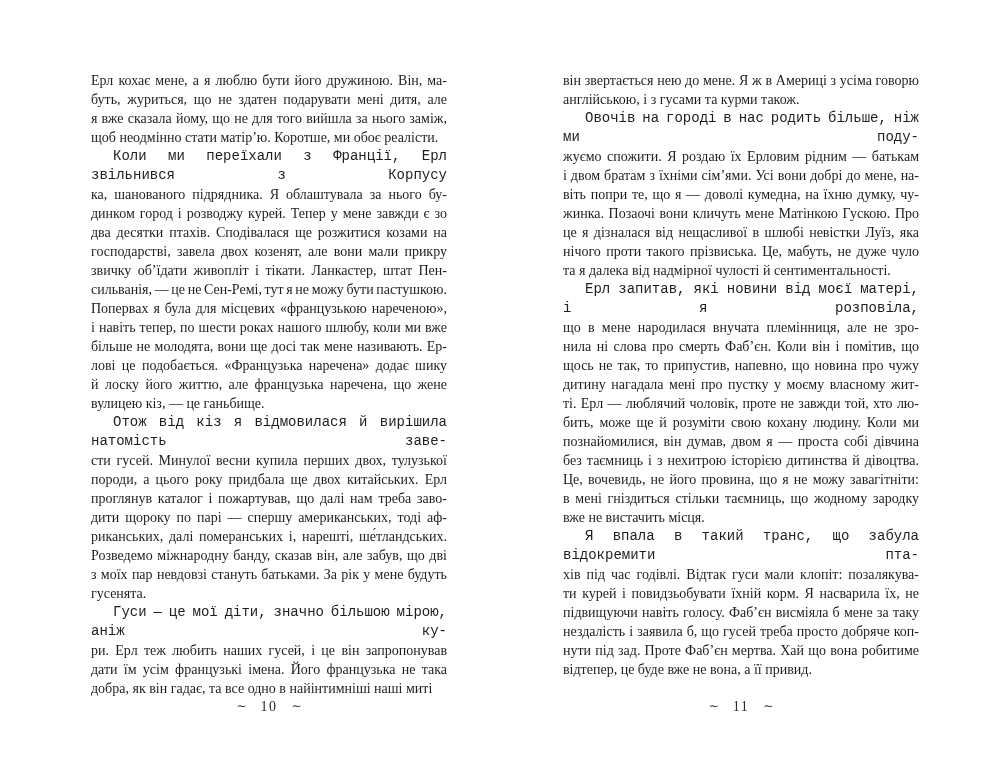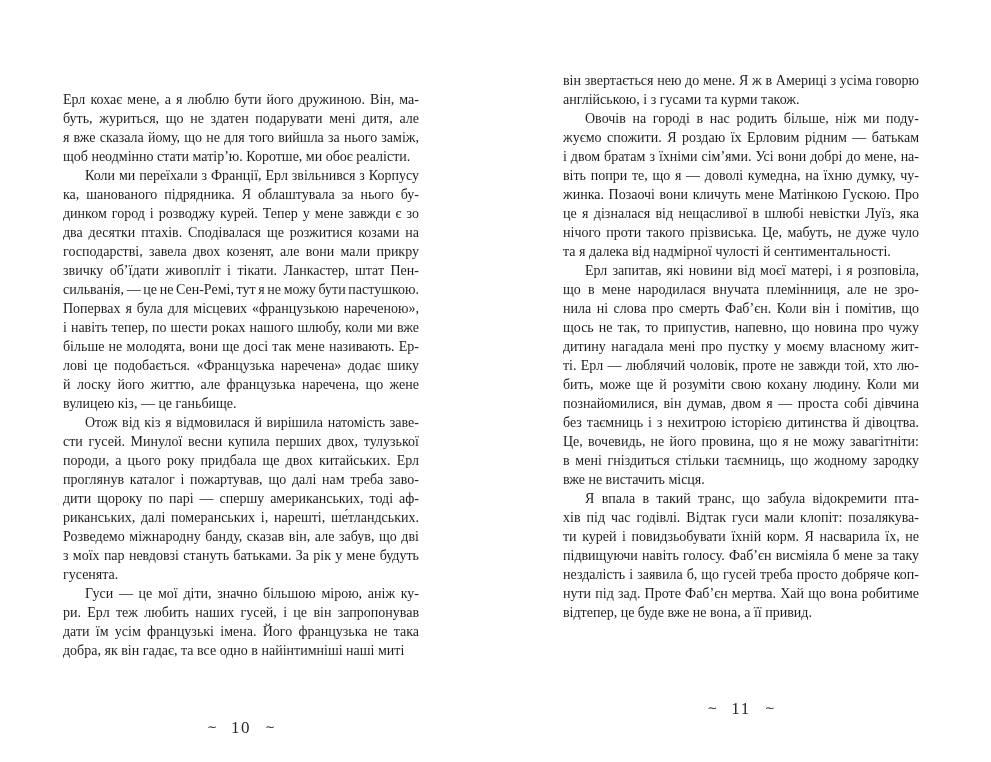--- a/index.html
+++ b/index.html
@@ -14,54 +14,54 @@
     position: relative;
     width: 991px;
     height: 762px;
   }
   .page {
     position: absolute;
     top: 71px;
     width: 356px;
     height: 660px;
   }
-  .page.left  { left: 63px; margin-top: 19px; }
+  .page.left  { left: 91px; }
   .page.right { left: 563px; }
   .page-text {
     width: 356px;
   }
   .line {
     font-size: 14px;
     line-height: 19px;
     text-align: justify;
     text-align-last: justify;
     word-spacing: -1.5px;
     hyphens: none;
     white-space: normal;
   }
   .line.para-end {
     text-align-last: left;
     word-spacing: normal;
   }
-  .line.indented { text-indent: 22px; }
+  .line.indented { text-indent: 22px; font-family: Liberation Mono, monospace; }
   .folio {
     position: absolute;
     top: 628px;
     left: 0;
     width: 356px;
     display: flex;
     justify-content: center;
     align-items: center;
     gap: 14px;
     font-size: 13px;
     color: #2a2a2a;
   }
   .folio .num {
     letter-spacing: 1.5px;
-    font-size: 17px;
+    font-size: 14px;
   }
   .folio .orn {
     font-family: "DejaVu Sans", "DejaVu Serif", sans-serif;
     font-size: 12px;
     position: relative;
     top: -1px;
   }
 </style>
 </head>
 <body style="background: rgb(255, 255, 255); color: rgb(30, 30, 30);">

